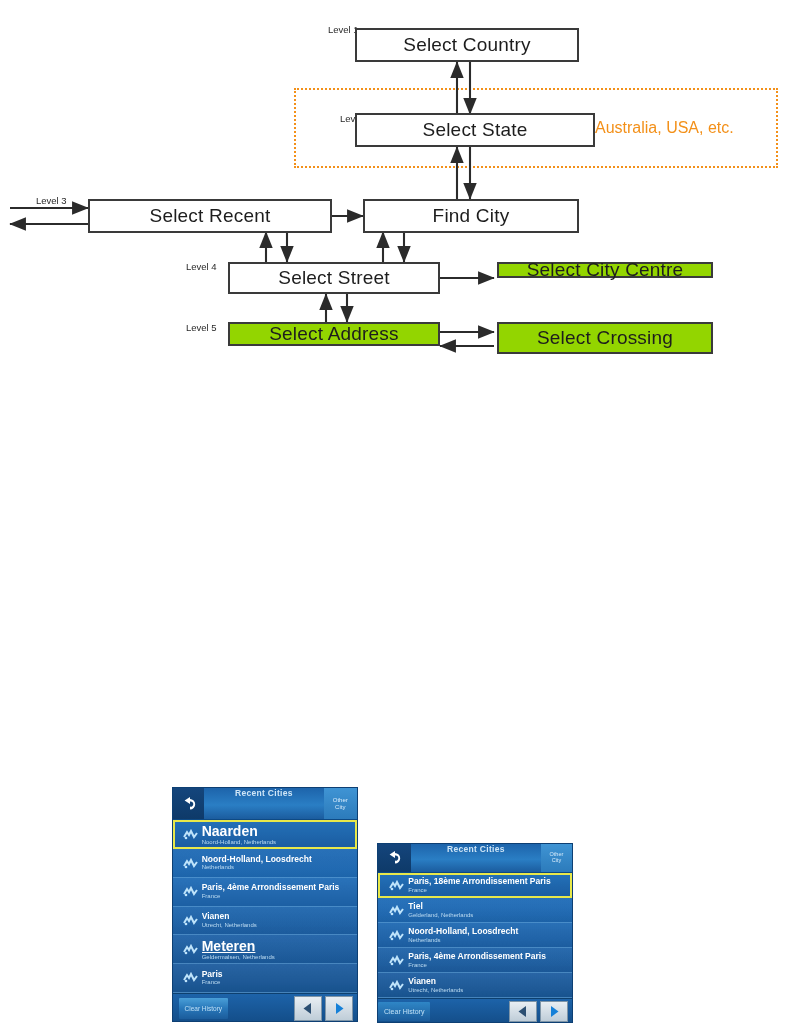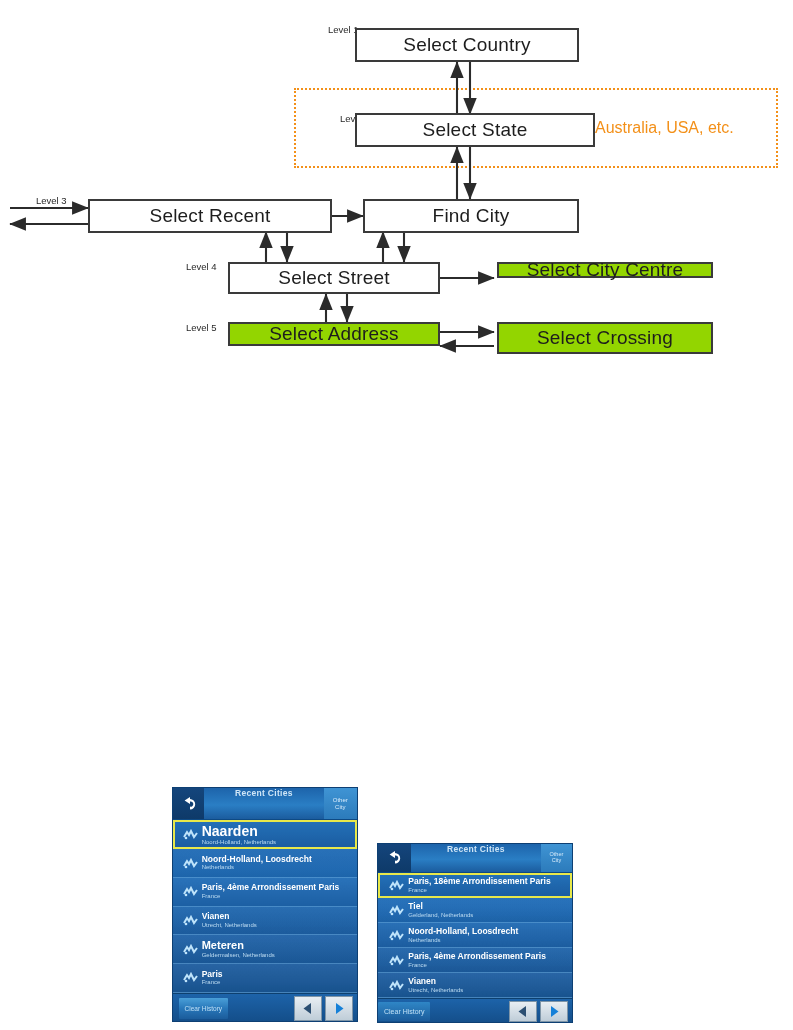--- a/index.html
+++ b/index.html
@@ -336,21 +336,21 @@
       </div>
     </div>
     <div class="dev-row">
       <div class="row-icon">
         <svg width="15" height="11" viewBox="0 0 15 11">
             <path d="M1,8 L4,3 L6,6 L8,2 L11,8 L14,4" stroke="#bfe4fb" stroke-width="2" fill="none"></path>
             <circle cx="3" cy="9" r="1.3" fill="#bfe4fb"></circle>
           </svg>
       </div>
       <div class="row-text">
-        <div class="row-title" style="font-size:11px;">Meteren</div>
+        <div class="row-title" style="font-size:14px;text-decoration:underline;">Meteren</div>
         <div class="row-sub" style="font-size:6px;">Geldermalsen, Netherlands</div>
       </div>
     </div>
     <div class="dev-row">
       <div class="row-icon">
         <svg width="15" height="11" viewBox="0 0 15 11">
             <path d="M1,8 L4,3 L6,6 L8,2 L11,8 L14,4" stroke="#bfe4fb" stroke-width="2" fill="none"></path>
             <circle cx="3" cy="9" r="1.3" fill="#bfe4fb"></circle>
           </svg>
       </div>

